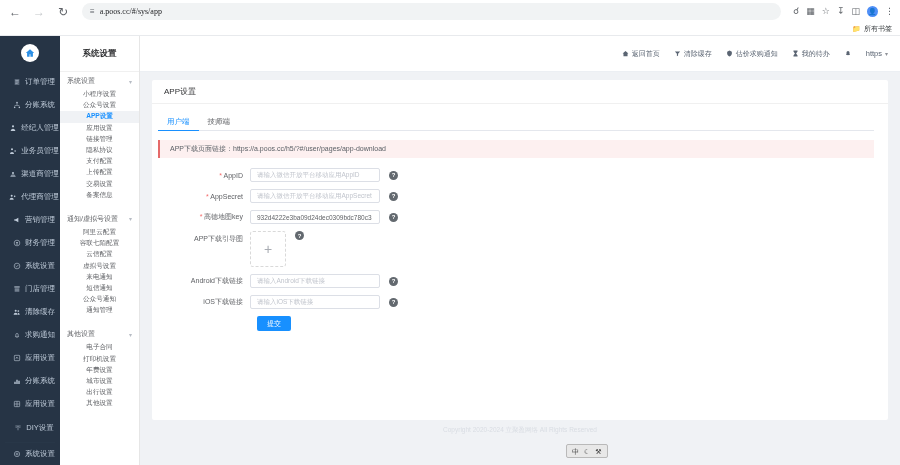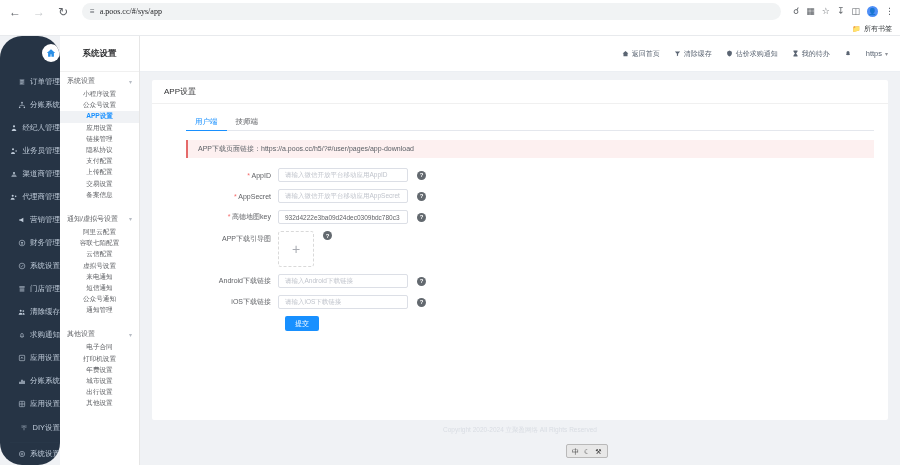--- a/index.html
+++ b/index.html
@@ -36,22 +36,22 @@
   }
   .bookmark-row .bm-icon { font-size:7px; color:#5f6368; }
   .bookmark-row .bm-text { font-size:7px; color:#3c4043; }
 
   
   #app { display:flex; height:429px; background:#f0f2f5; }
 
   
   #sidebar {
     width:60px; background:#263445; flex:0 0 60px;
-    display:flex; flex-direction:column; align-items:flex-end;
-    padding-top:0; overflow:hidden;border-radius:22px;
+    display:flex; flex-direction:column; align-items:center;
+    padding-top:0; overflow:hidden;
   }
   .logo-wrap { height:36px; display:flex; align-items:center; justify-content:center; }
   .logo-circle {
     width:18px; height:18px; border-radius:50%; background:#ffffff;
     display:flex; align-items:center; justify-content:center;
   }
   .logo-circle svg { width:10px; height:10px; }
   .side-item {
     height:24px; display:flex; align-items:center; gap:4px; padding-left:7px;
     color:#bfcbd9; font-size:7.5px; white-space:nowrap; cursor:pointer;
@@ -100,21 +100,21 @@
   .top-user { display:flex; align-items:center; gap:3px; font-size:7.5px; color:#5a6472; cursor:pointer; }
   .caret { font-size:6px; color:#909399; }
 
   
   #content { flex:1 1 auto; padding:8px 12px 0 12px; overflow:hidden; }
   .card { background:#ffffff; border-radius:2px; height:340px; }
   .card-head {
     height:24px; display:flex; align-items:center; padding-left:12px;
     font-size:8px; color:#303133; border-bottom:1px solid #f0f0f0;
   }
-  .card-body { padding:10px 14px 0 18px;margin-left:16px; }
+  .card-body { padding:10px 14px 0 6px; }
 
   
   .tabs { display:flex; border-bottom:1px solid #e4e7ed; height:17px; }
   .tab {
     padding:0 9px; font-size:7.5px; color:#606266; display:flex; align-items:center;
     cursor:pointer; position:relative;
   }
   .tab.active { color:#1890ff; }
   .tab.active::after {
     content:""; position:absolute; left:0; right:0; bottom:-1px; height:1.5px; background:#1890ff;

